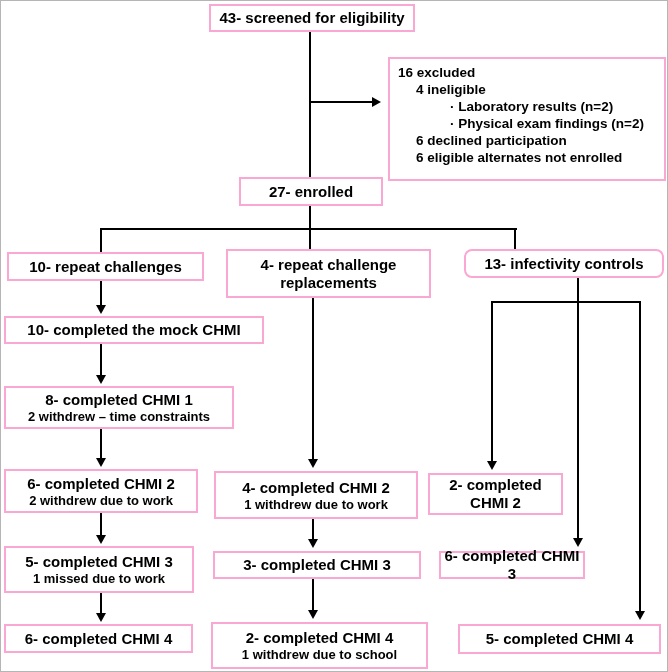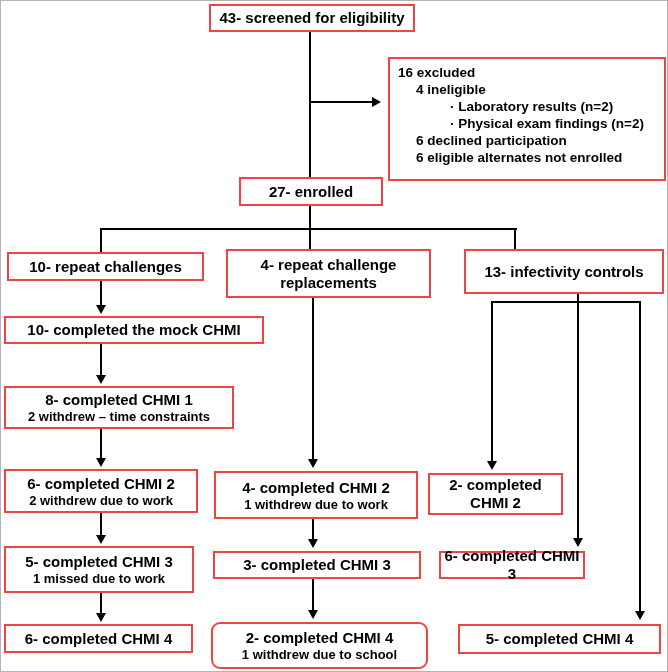--- a/index.html
+++ b/index.html
@@ -10,21 +10,21 @@
     border:1px solid #b5b5b5;
     box-sizing:border-box;
     font-family:"Liberation Sans","DejaVu Sans",sans-serif;
     color:#000;
     overflow:hidden;
   }
   .box{
     position:absolute;
     box-sizing:border-box;
     background:#ffffff;
-    border:2px solid #ef4444;
+    border:2px solid #f9a8d4;
     display:flex;
     flex-direction:column;
     align-items:center;
     justify-content:center;
     text-align:center;
   }
   .box .t{font-size:15px;font-weight:bold;line-height:18px;}
   .box .n{font-size:13px;font-weight:bold;line-height:15px;}
   .vline,.hline{position:absolute;background:#000000;}
   .vline{width:2px;}
@@ -106,21 +106,21 @@
   </div>
 
   <div class="box" style="left:6px;top:251px;width:197px;height:29px;">
     <div class="t">10- repeat challenges</div>
   </div>
 
   <div class="box" style="left:225px;top:248px;width:205px;height:49px;padding:0 10px;">
     <div class="t">4- repeat challenge replacements</div>
   </div>
 
-  <div class="box" style="left:463px;top:248px;width:200px;height:45px;">
+  <div class="box" style="left:463px;top:248px;width:200px;height:29px;border-radius:8px;">
     <div class="t">13- infectivity controls</div>
   </div>
 
   <div class="box" style="left:3px;top:315px;width:260px;height:28px;">
     <div class="t">10- completed the mock CHMI</div>
   </div>
 
   <div class="box" style="left:3px;top:385px;width:230px;height:43px;">
     <div class="t">8- completed CHMI 1</div>
     <div class="n">2 withdrew – time constraints</div>
@@ -142,21 +142,21 @@
 
   <div class="box" style="left:213px;top:470px;width:204px;height:48px;text-align:center;">
     <div class="t">4- completed CHMI 2</div>
     <div class="n">1 withdrew due to work</div>
   </div>
 
   <div class="box" style="left:212px;top:550px;width:208px;height:28px;">
     <div class="t">3- completed CHMI 3</div>
   </div>
 
-  <div class="box" style="left:210px;top:621px;width:217px;height:47px;border-radius:9px;">
+  <div class="box" style="left:210px;top:621px;width:217px;height:47px;">
     <div class="t">2- completed CHMI 4</div>
     <div class="n">1 withdrew due to school</div>
   </div>
 
   <div class="box" style="left:427px;top:472px;width:135px;height:42px;padding:0 12px;">
     <div class="t">2- completed CHMI 2</div>
   </div>
 
   <div class="box" style="left:438px;top:550px;width:146px;height:28px;">
     <div class="t">6- completed CHMI 3</div>

